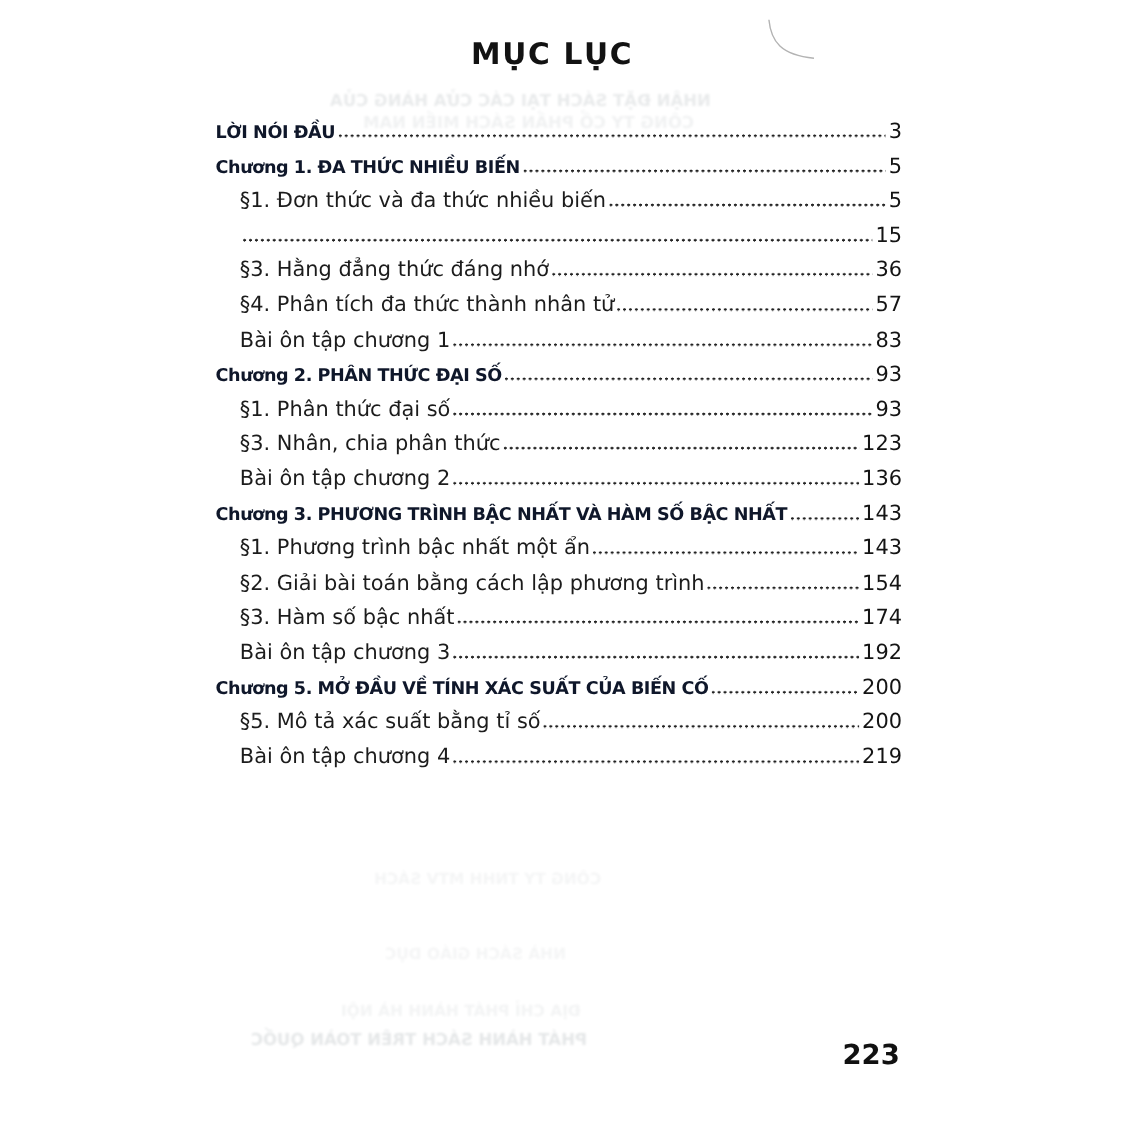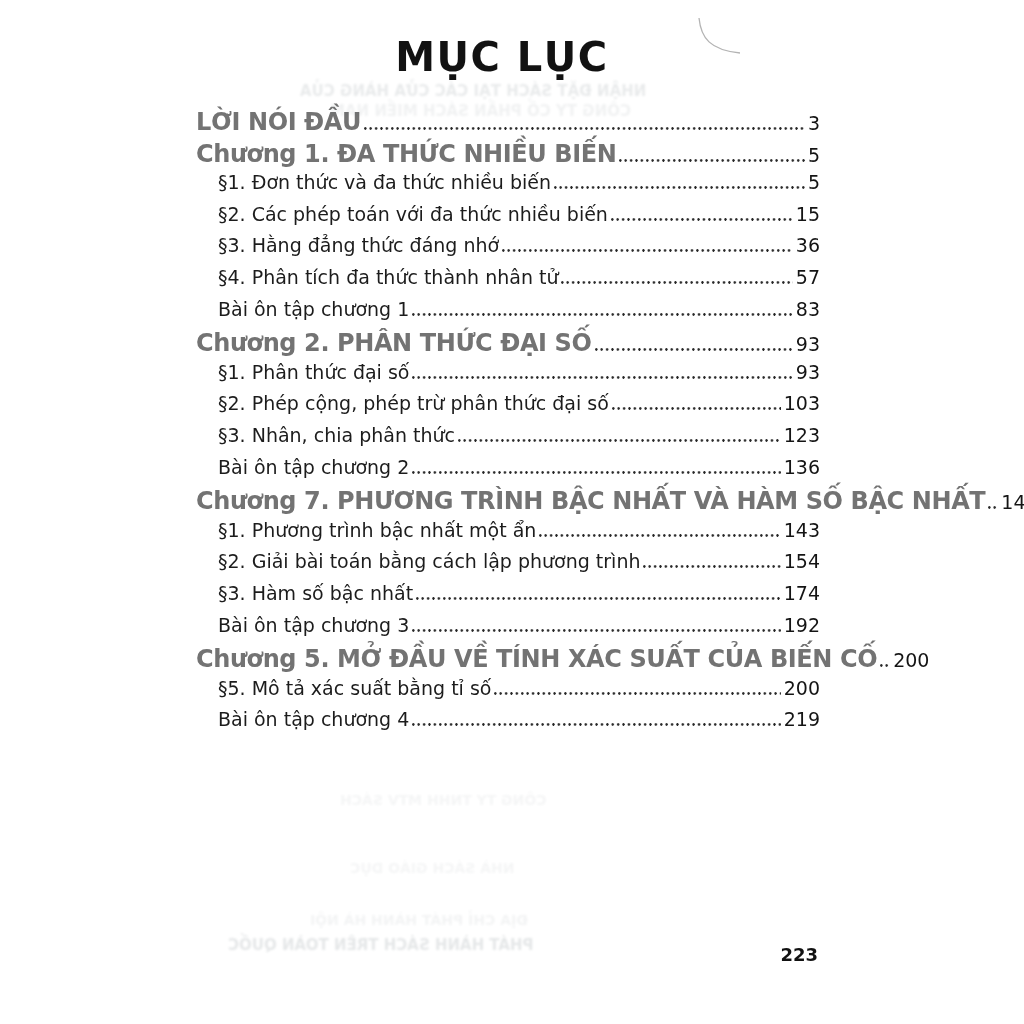--- a/index.html
+++ b/index.html
@@ -16,21 +16,21 @@
     color: #1c1c1c;
   }
 
   
   .title {
     position: absolute;
     top: 34px;
     left: 0;
     right: 20px;
     text-align: center;
-    font-size: 40px;
+    font-size: 27px;
     font-weight: 800;
     letter-spacing: 1.5px;
     color: #121212;
   }
 
   
   .curl {
     position: absolute;
     left: 680px;
     top: 0;
@@ -51,23 +51,23 @@
     height: 31.6px;
     white-space: nowrap;
   }
   .row .label {
     font-size: 19px;
     line-height: 1.2;
     flex: 0 0 auto;
   }
   .row.chapter .label {
     font-weight: 700;
-    font-size: 24px;
+    font-size: 16px;
     letter-spacing: -0.4px;
-    color: #737373;
+    color: #0f172a;
   }
   .row.section, .row.review { padding-left: 22px; }
   .row .dots {
     flex: 1 1 auto;
     min-width: 10px;
     height: 3px;
     margin: 0 3px;
     background-image: radial-gradient(circle at 1.3px 1.6px, #222222 1.05px, rgba(0,0,0,0) 1.5px);
     background-size: 5.4px 3.2px;
     background-repeat: repeat-x;
@@ -77,21 +77,21 @@
     font-size: 19px;
     flex: 0 0 auto;
     color: #141414;
   }
 
   
   .folio {
     position: absolute;
     top: 944px;
     right: 206px;
-    font-size: 18px;
+    font-size: 25px;
     font-weight: 700;
     color: #111111;
   }
 
   
   .ghost {
     position: absolute;
     transform: scaleX(-1);
     filter: blur(1.2px);
     color: #3a4a52;
@@ -125,21 +125,20 @@
     <span class="label">Chương 1. ĐA THỨC NHIỀU BIẾN </span>
     <span class="dots"></span>
     <span class="pg">5</span>
   </div>
   <div class="row section">
     <span class="label">§1. Đơn thức và đa thức nhiều biến </span>
     <span class="dots"></span>
     <span class="pg">5</span>
   </div>
   <div class="row section">
-    <span class="label">§2. Các phép toán với đa thức nhiều biến </span>
     <span class="dots"></span>
     <span class="pg">15</span>
   </div>
   <div class="row section">
     <span class="label">§3. Hằng đẳng thức đáng nhớ</span>
     <span class="dots"></span>
     <span class="pg">36</span>
   </div>
   <div class="row section">
     <span class="label">§4. Phân tích đa thức thành nhân tử</span>
@@ -155,36 +154,31 @@
     <span class="label">Chương 2. PHÂN THỨC ĐẠI SỐ</span>
     <span class="dots"></span>
     <span class="pg">93</span>
   </div>
   <div class="row section">
     <span class="label">§1. Phân thức đại số</span>
     <span class="dots"></span>
     <span class="pg">93</span>
   </div>
   <div class="row section">
-    <span class="label">§2. Phép cộng, phép trừ phân thức đại số</span>
-    <span class="dots"></span>
-    <span class="pg">103</span>
-  </div>
-  <div class="row section">
     <span class="label">§3. Nhân, chia phân thức </span>
     <span class="dots"></span>
     <span class="pg">123</span>
   </div>
   <div class="row review">
     <span class="label">Bài ôn tập chương 2</span>
     <span class="dots"></span>
     <span class="pg">136</span>
   </div>
   <div class="row chapter">
-    <span class="label">Chương 7. PHƯƠNG TRÌNH BẬC NHẤT VÀ HÀM SỐ BẬC NHẤT </span>
+    <span class="label">Chương 3. PHƯƠNG TRÌNH BẬC NHẤT VÀ HÀM SỐ BẬC NHẤT </span>
     <span class="dots"></span>
     <span class="pg">143</span>
   </div>
   <div class="row section">
     <span class="label">§1. Phương trình bậc nhất một ẩn </span>
     <span class="dots"></span>
     <span class="pg">143</span>
   </div>
   <div class="row section">
     <span class="label">§2. Giải bài toán bằng cách lập phương trình</span>

